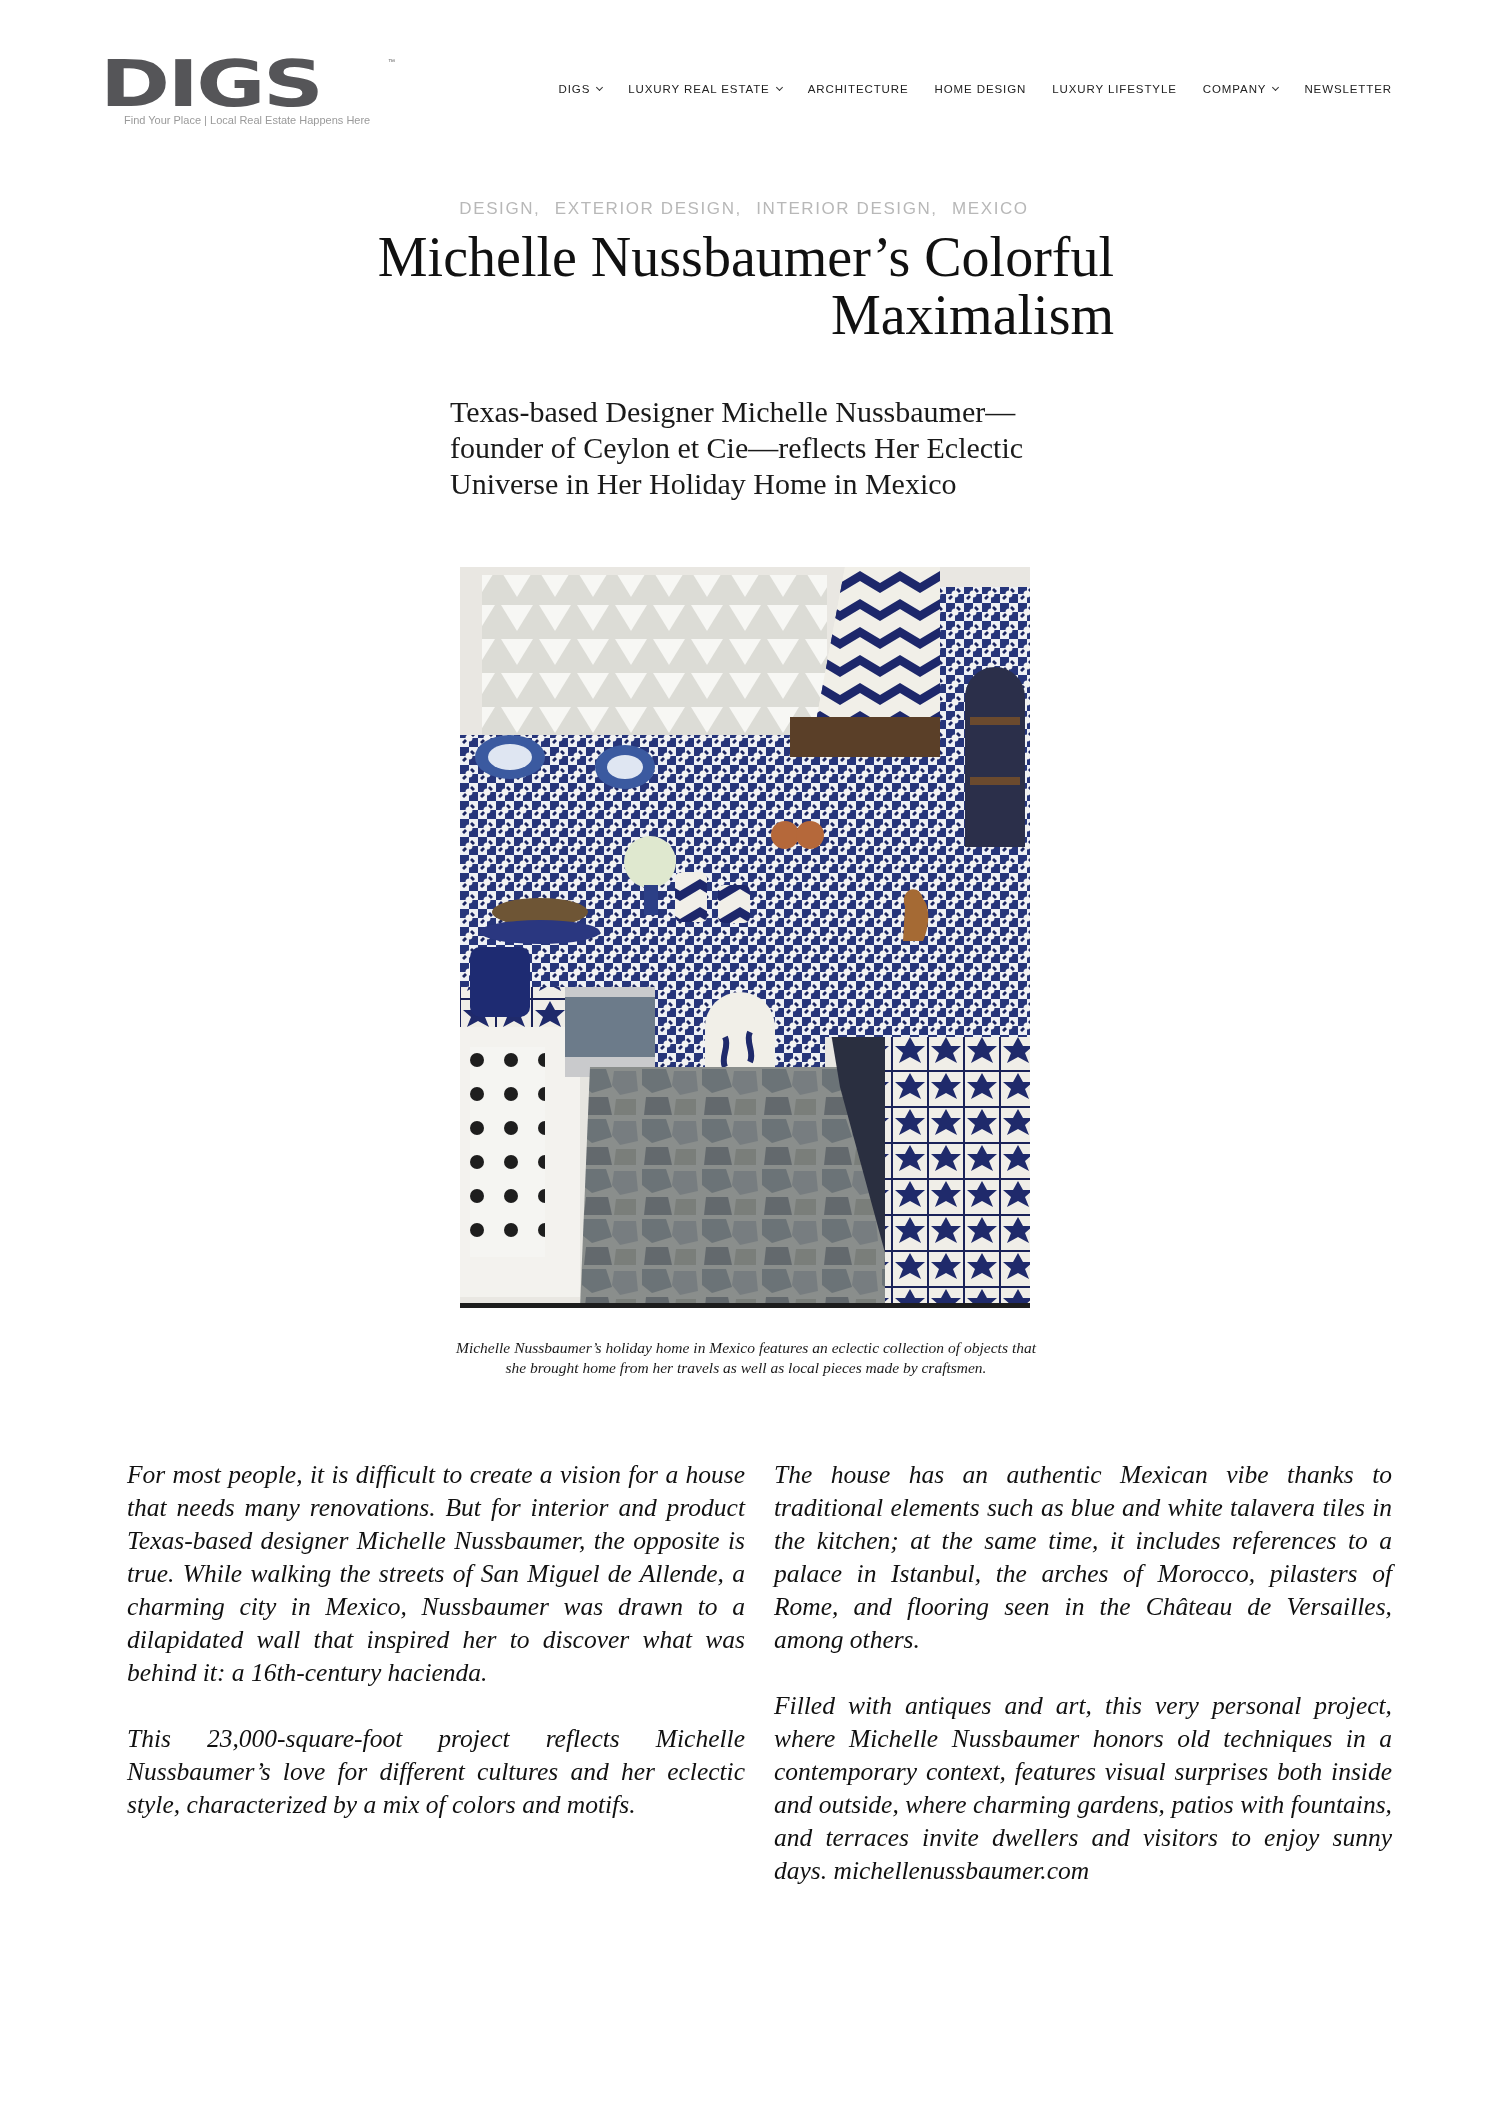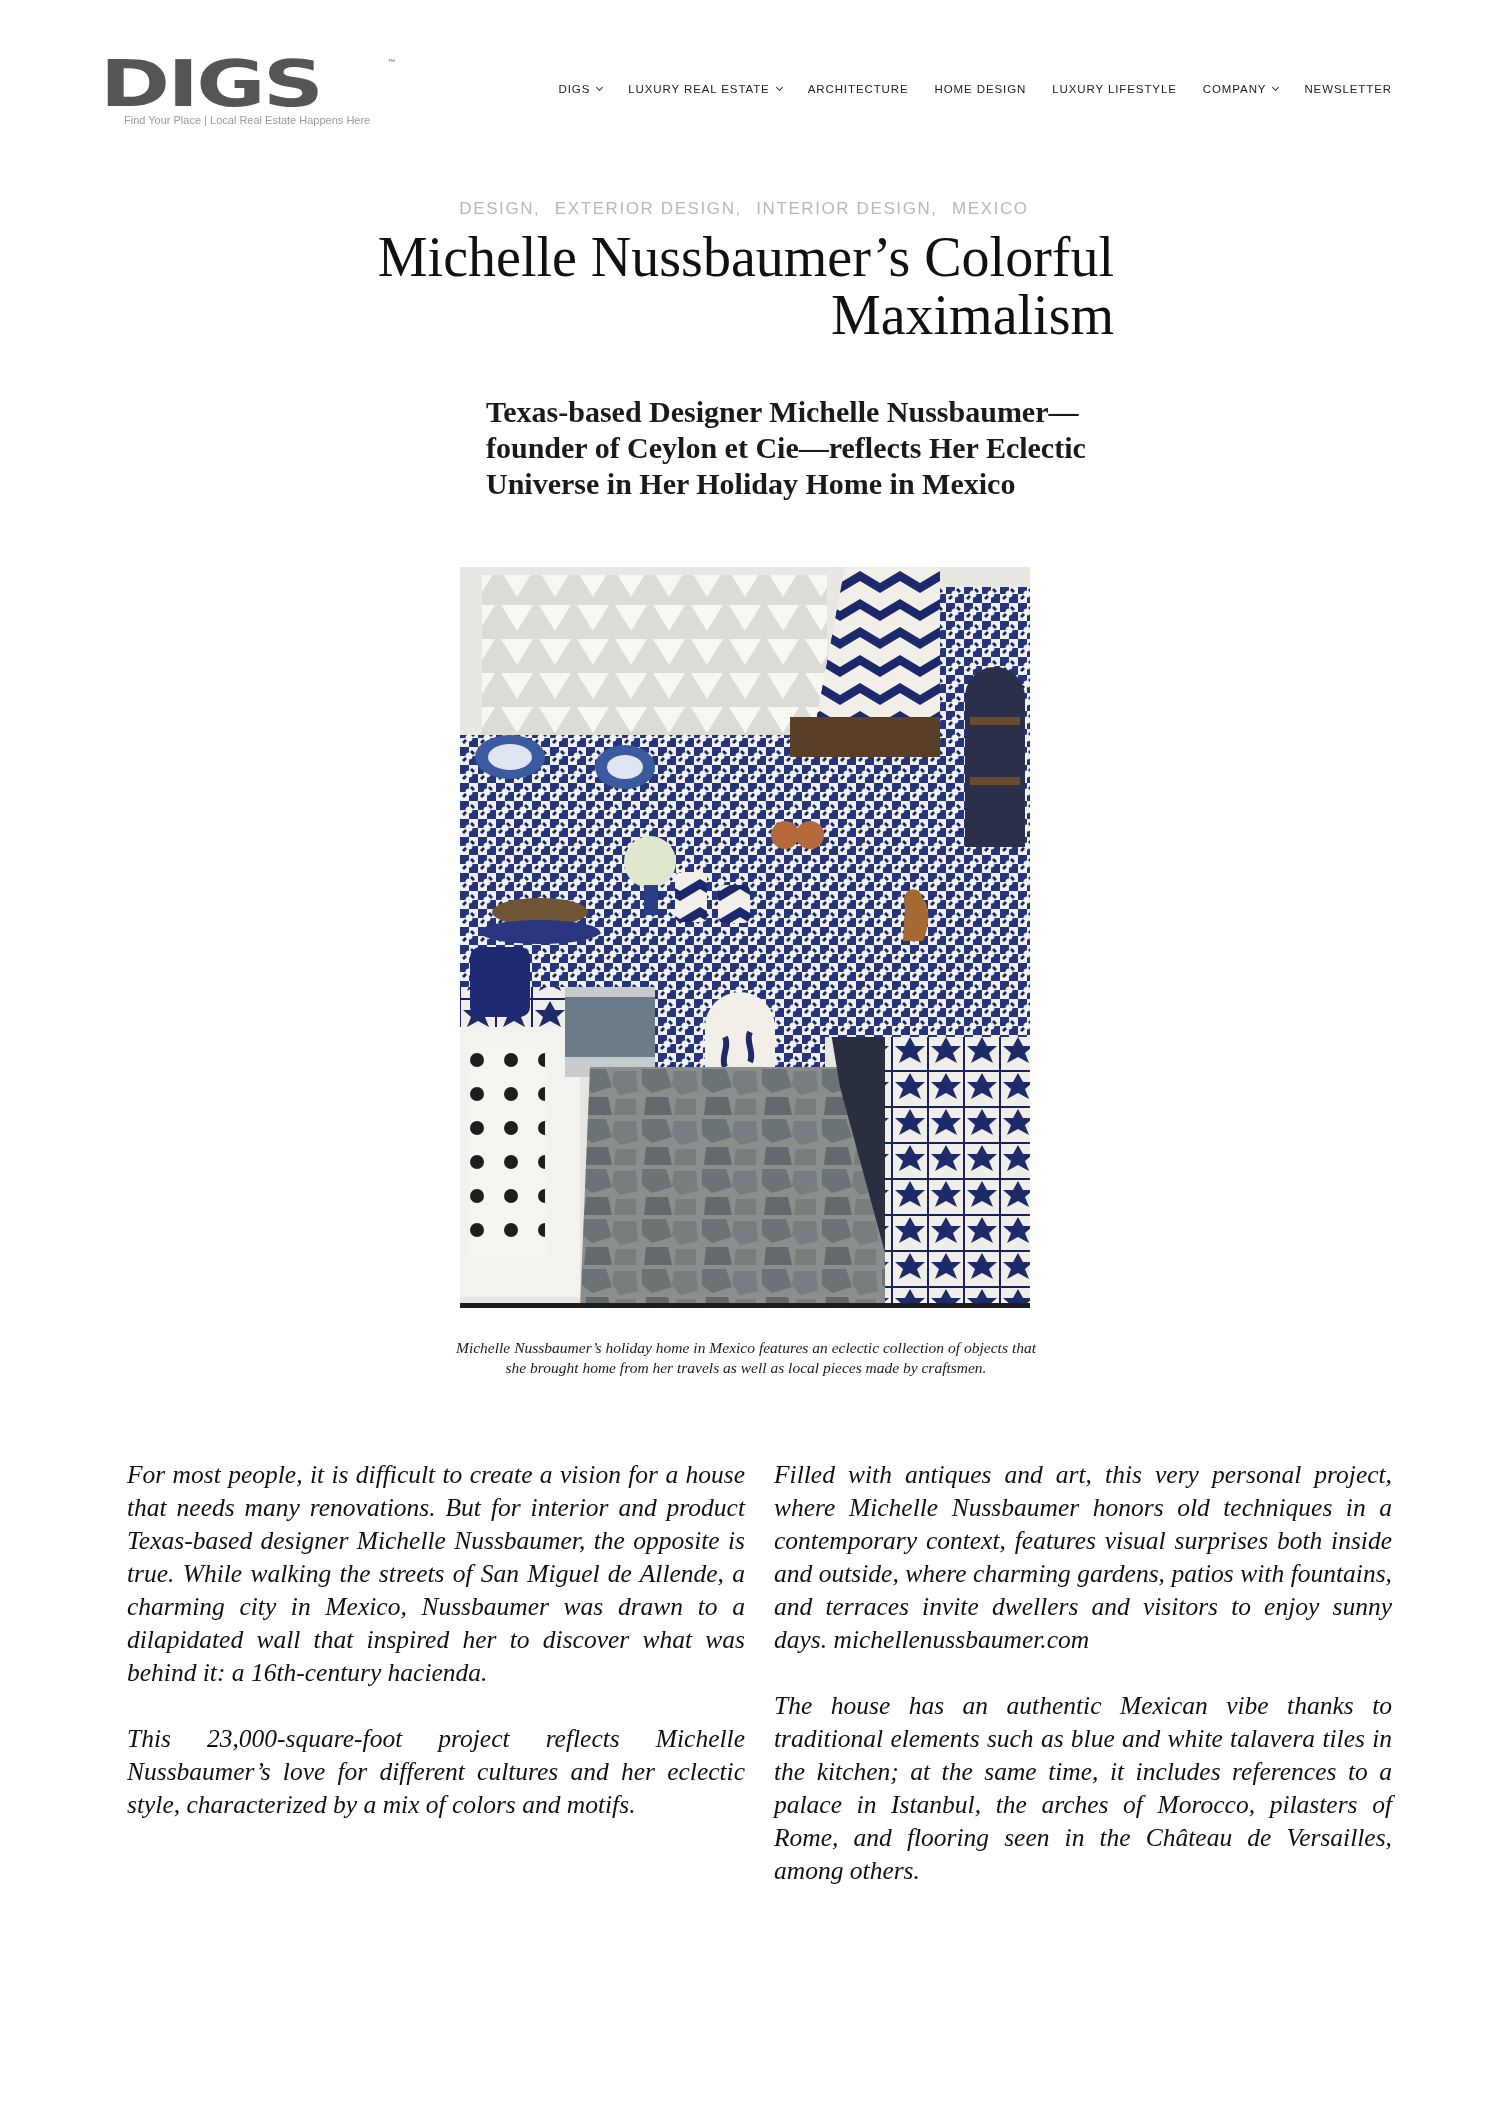--- a/index.html
+++ b/index.html
@@ -75,21 +75,21 @@
 
 <div class="cats">
   <span>DESIGN,</span>
   <span>EXTERIOR DESIGN,</span>
   <span>INTERIOR DESIGN,</span>
   <span>MEXICO</span>
 </div>
 
 <h1 class="title">Michelle Nussbaumer’s Colorful Maximalism</h1>
 
-<h2 class="subtitle" style="font-weight:bold;margin-left:36px;">Texas-based Designer Michelle Nussbaumer—founder of Ceylon et Cie—reflects Her Eclectic Universe in Her Holiday Home in Mexico</h2>
+<h2 class="subtitle" style="font-weight:normal;">Texas-based Designer Michelle Nussbaumer—founder of Ceylon et Cie—reflects Her Eclectic Universe in Her Holiday Home in Mexico</h2>
 
 <figure class="photo">
   <svg width="570" height="741" viewBox="0 0 570 741" xmlns="http://www.w3.org/2000/svg">
     <defs>
       <pattern id="tiles" width="18" height="18" patternUnits="userSpaceOnUse">
         <rect width="18" height="18" fill="#eef0f4"></rect>
         <path d="M0 0h9v9H0zM9 9h9v9H9z" fill="#26357a"></path>
         <circle cx="9" cy="9" r="3.5" fill="#f2f2f2"></circle>
         <path d="M2 13l3-3 2 2-3 3zM12 3l3 3-2 2-3-3z" fill="#1b2560"></path>
       </pattern>
@@ -175,15 +175,15 @@
 </figure>
 
 <p class="caption">Michelle Nussbaumer’s holiday home in Mexico features an eclectic collection of objects that she brought home from her travels as well as local pieces made by craftsmen.</p>
 
 <div class="col col-left">
   <p>For most people, it is difficult to create a vision for a house that needs many renovations. But for interior and product Texas-based designer Michelle Nussbaumer, the opposite is true. While walking the streets of San Miguel de Allende, a charming city in Mexico, Nussbaumer was drawn to a dilapidated wall that inspired her to discover what was behind it: a 16th-century hacienda.</p>
   <p>This 23,000-square-foot project reflects Michelle Nussbaumer’s love for different cultures and her eclectic style, characterized by a mix of colors and motifs.</p>
 </div>
 
 <div class="col col-right">
+  <p>The house has an authentic Mexican vibe thanks to traditional elements such as blue and white talavera tiles in the kitchen; at the same time, it includes references to a palace in Istanbul, the arches of Morocco, pilasters of Rome, and flooring seen in the Château de Versailles, among others.</p>
   <p>Filled with antiques and art, this very personal project, where Michelle Nussbaumer honors old techniques in a contemporary context, features visual surprises both inside and outside, where charming gardens, patios with fountains, and terraces invite dwellers and visitors to enjoy sunny days. michellenussbaumer.com</p>
-  <p>The house has an authentic Mexican vibe thanks to traditional elements such as blue and white talavera tiles in the kitchen; at the same time, it includes references to a palace in Istanbul, the arches of Morocco, pilasters of Rome, and flooring seen in the Château de Versailles, among others.</p>
 </div>
 
 </body></html>

